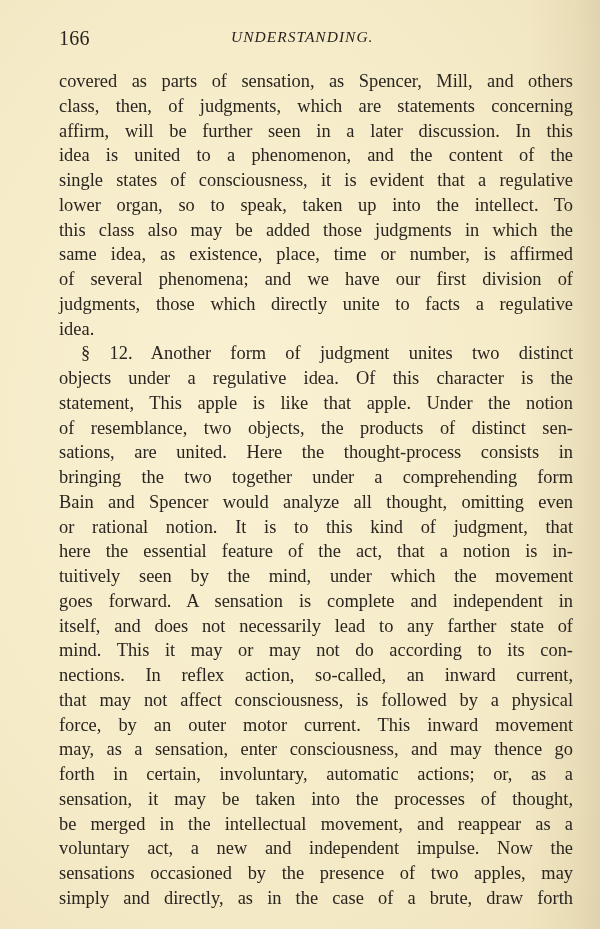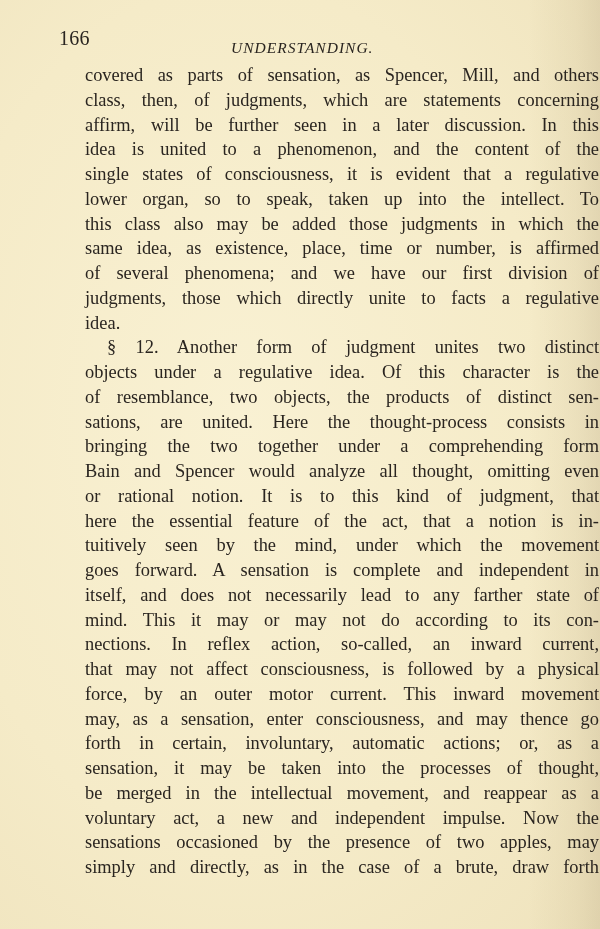--- a/index.html
+++ b/index.html
@@ -35,31 +35,30 @@
       position: absolute;
       left: 0;
       top: 0;
       font-size: 20px;
       font-weight: normal;
       letter-spacing: 0.3px;
     }
     .running-title {
       position: absolute;
       left: 172px;
-      top: 12px;
+      top: 1px;
       font-size: 15.5px;
       font-style: italic;
       letter-spacing: 1px;
     }
     .body-text {
       position: absolute;
-      top: 63px;
+      top: 69px;
       left: 0;
       width: 514px;
-      margin-left: 26px;
     }
     .line {
       display: block;
       height: 24.75px;
       line-height: 24.75px;
       font-size: 18.4px;
       text-align: justify;
       text-align-last: justify;
       white-space: nowrap;
       word-spacing: 0px;
@@ -93,20 +92,21 @@
       <span class="line">lower organ, so to speak, taken up into the intellect. To</span>
       <span class="line">this class also may be added those judgments in which the</span>
       <span class="line">same idea, as existence, place, time or number, is affirmed</span>
       <span class="line">of several phenomena; and we have our first division of</span>
       <span class="line">judgments, those which directly unite to facts a regulative</span>
       <span class="line last">idea.</span>
     </div>
     <div class="para-wrap">
       <span class="line indent">§ 12. Another form of judgment unites two distinct</span>
       <span class="line">objects under a regulative idea. Of this character is the</span>
+      <span class="line">statement, This apple is like that apple. Under the notion</span>
       <span class="line">of resemblance, two objects, the products of distinct sen-</span>
       <span class="line">sations, are united. Here the thought-process consists in</span>
       <span class="line">bringing the two together under a comprehending form</span>
       <span class="line">Bain and Spencer would analyze all thought, omitting even</span>
       <span class="line">or rational notion. It is to this kind of judgment, that</span>
       <span class="line">here the essential feature of the act, that a notion is in-</span>
       <span class="line">tuitively seen by the mind, under which the movement</span>
       <span class="line">goes forward. A sensation is complete and independent in</span>
       <span class="line">itself, and does not necessarily lead to any farther state of</span>
       <span class="line">mind. This it may or may not do according to its con-</span>

